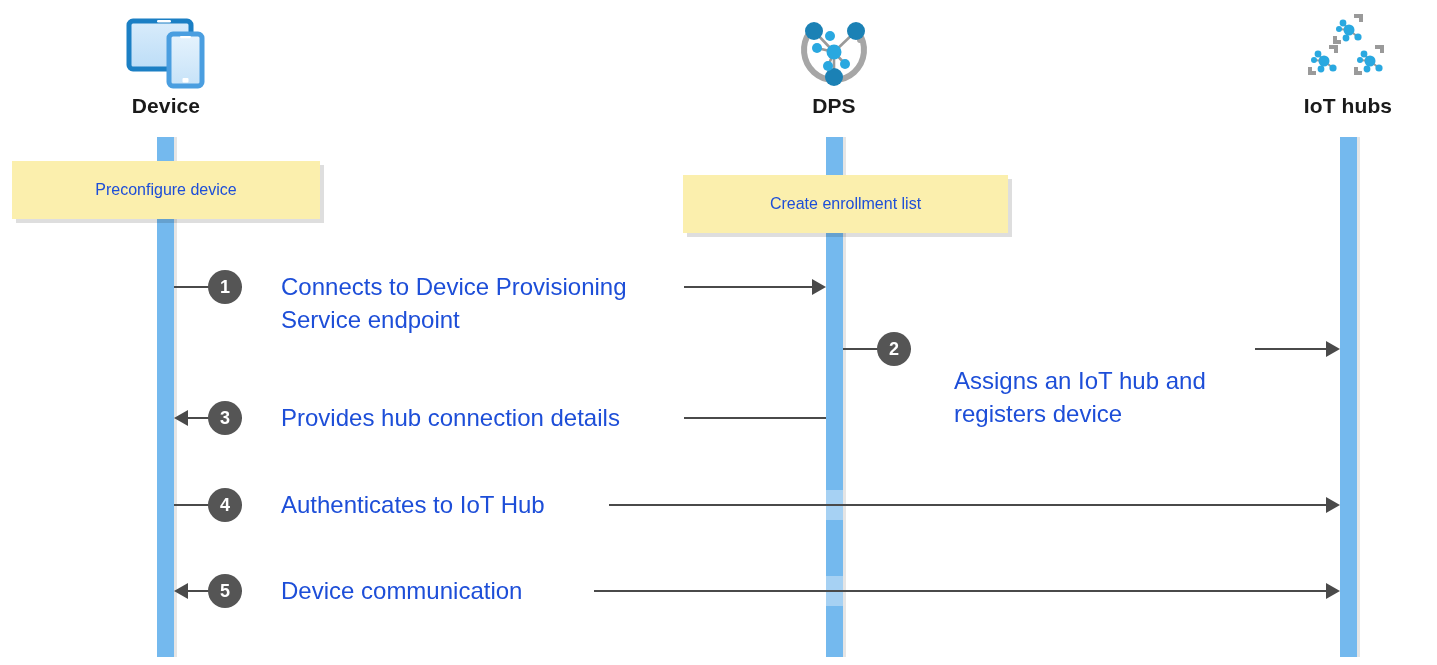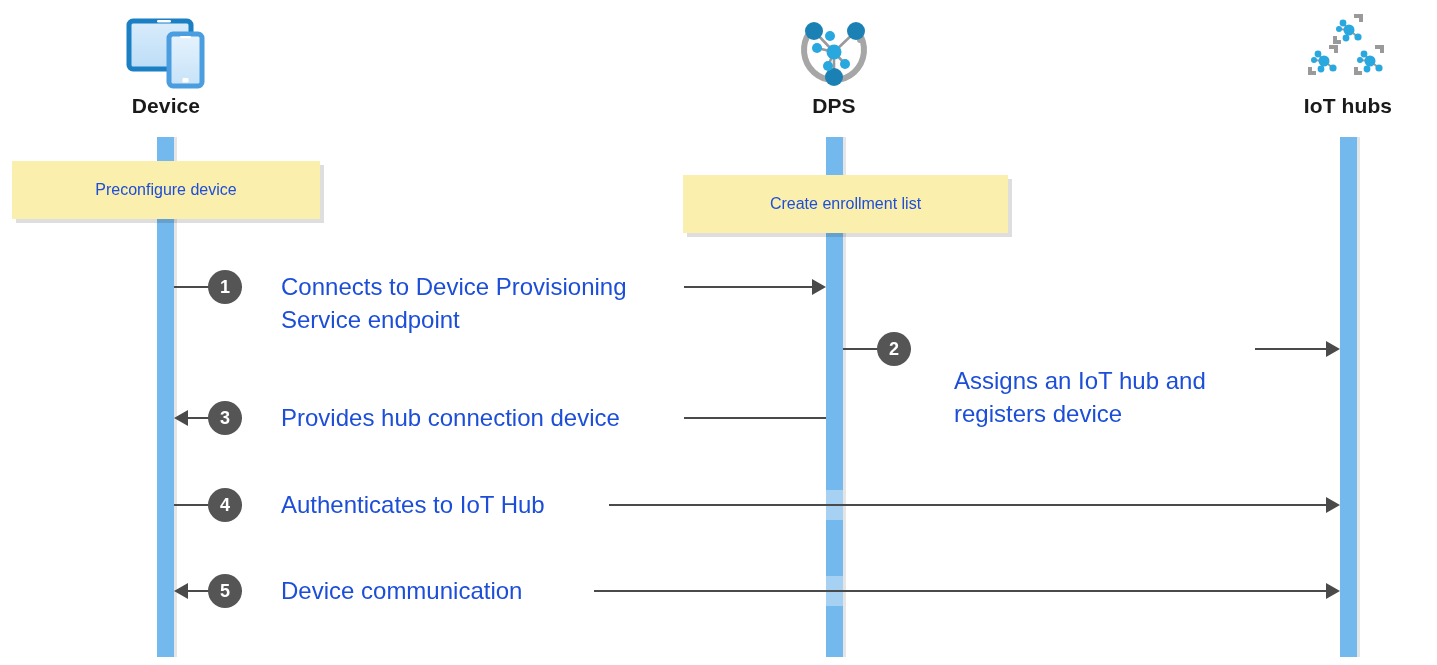--- a/index.html
+++ b/index.html
@@ -224,21 +224,21 @@
     <div class="badge" style="left:877px;">2</div>
     <div class="msg-label" style="left:954px; top:-17px;margin-top:32px;">Assigns an IoT hub and
 registers device</div>
   </div>
 
   <div class="msg" style="left:0; top:418px;">
     <div class="msg-line" style="left:188px; width:54px;"></div>
     <div class="msg-line" style="left:684px; width:142px;"></div>
     <div class="arrow-head arrow-left" style="left:174px;"></div>
     <div class="badge" style="left:208px;">3</div>
-    <div class="msg-label" style="left:281px; top:-17px;">Provides hub connection device</div>
+    <div class="msg-label" style="left:281px; top:-17px;">Provides hub connection details</div>
   </div>
 
   <div class="msg" style="left:0; top:505px;">
     <div class="msg-line" style="left:174px; width:68px;"></div>
     <div class="msg-line" style="left:609px; width:717px;"></div>
     <div class="arrow-head arrow-right" style="left:1326px;"></div>
     <div class="badge" style="left:208px;">4</div>
     <div class="msg-label" style="left:281px; top:-17px;">Authenticates to IoT Hub</div>
   </div>
 

